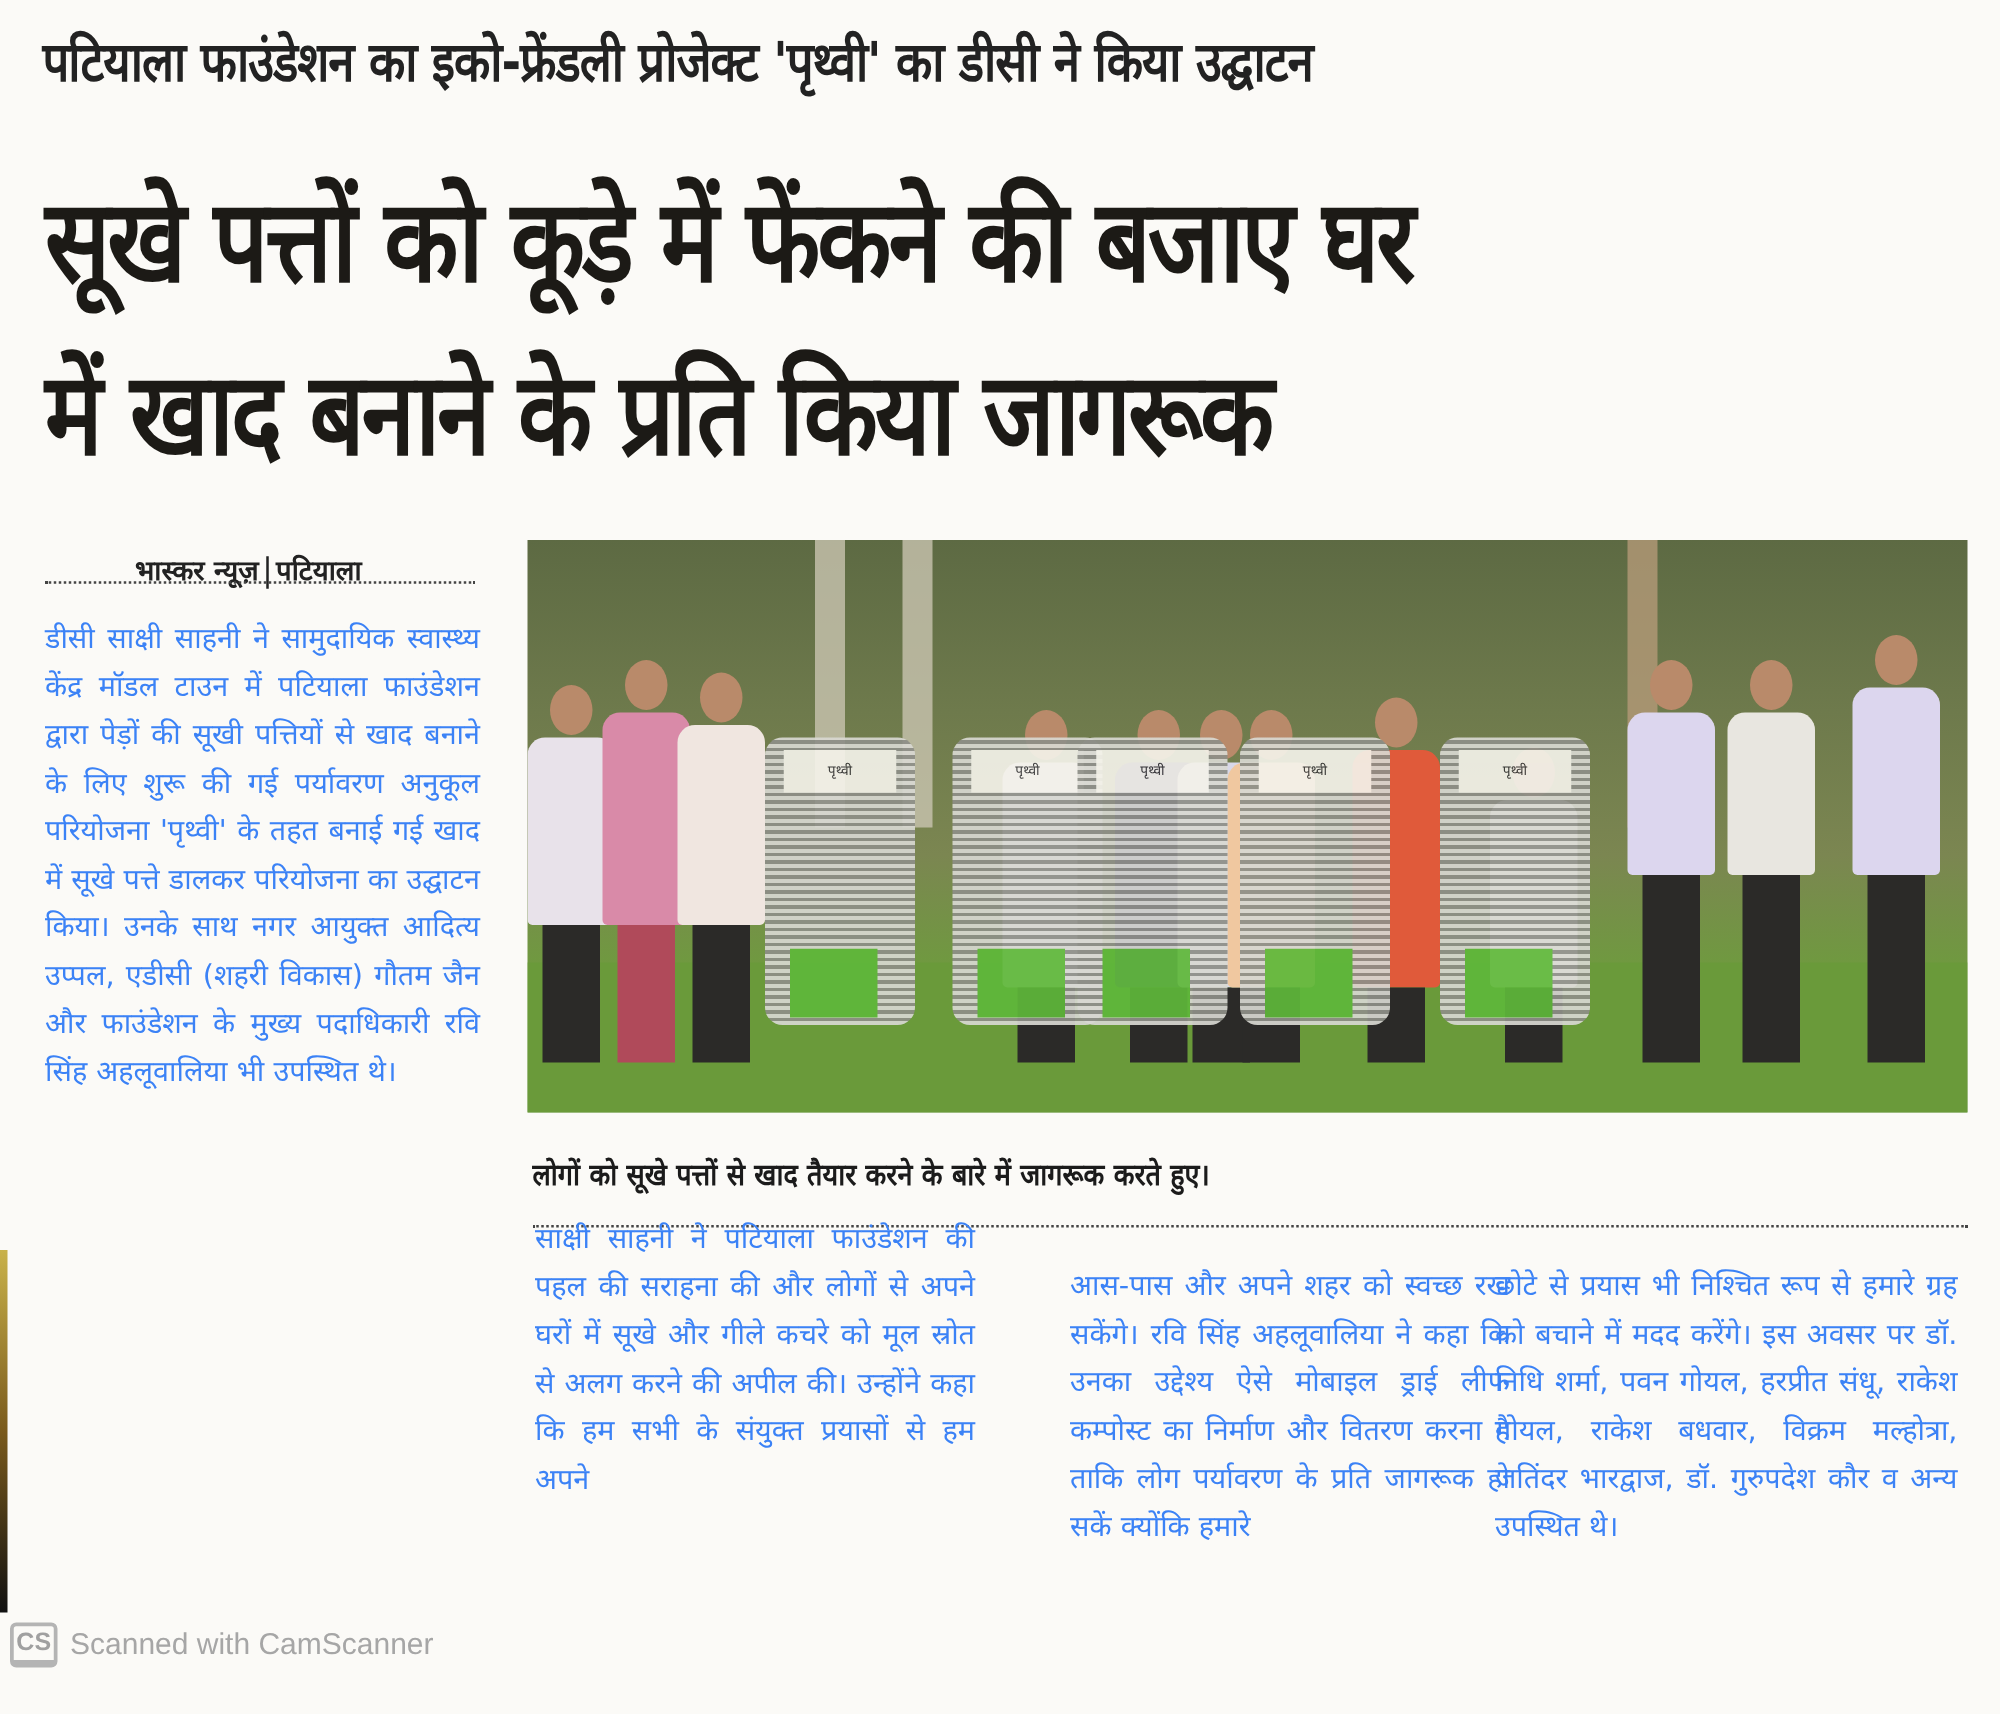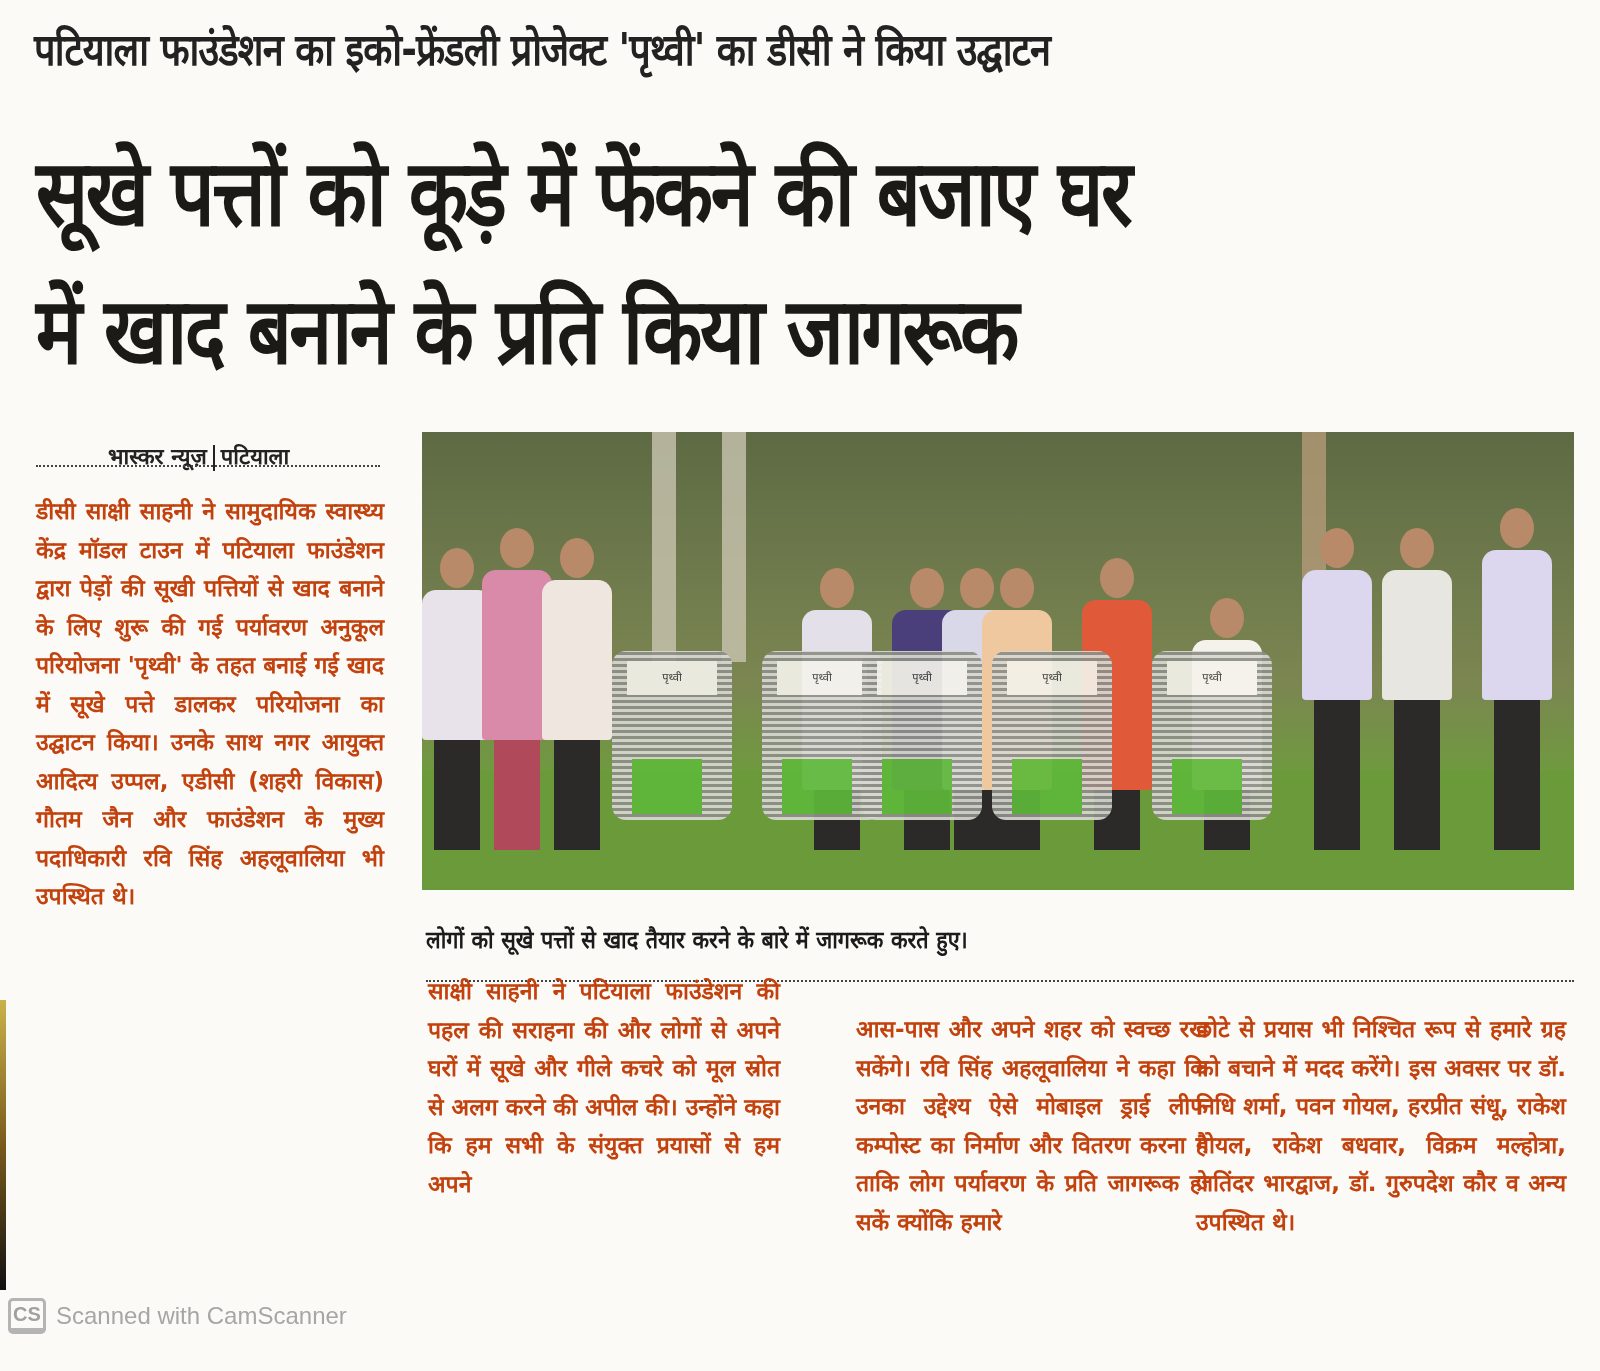--- a/index.html
+++ b/index.html
@@ -27,37 +27,37 @@
   .byline {
     position: absolute; left: 108px; top: 424px;
     font-size: 22px; font-weight: bold; color: #222; margin-top: 16px;
   }
   .byline .sep { display: inline-block; width: 2px; height: 26px; background: #222; vertical-align: middle; margin: 0 6px; }
   .dotted {
     position: absolute; height: 0; border-top: 2px dotted #444;
   }
   .col {
     position: absolute; font-size: 23px; line-height: 38.5px;
-    text-align: justify; color: #c2410c; font-weight: bold;
+    text-align: justify; color: #3b82f6;
   }
   .col p { margin: 0; }
   .col p.indent { text-indent: 28px; }
   .photo {
     position: absolute; left: 422px; top: 432px; width: 1152px; height: 458px;
     background: linear-gradient(180deg, #5d6a43 0%, #6e7a4c 30%, #7b8651 55%, #6f9a3f 75%, #5f8e35 100%);
     overflow: hidden;
   }
   .photo .tree { position: absolute; top: 0; width: 24px; height: 230px; background: #c9c4b0; opacity: .8; }
   .photo .grass { position: absolute; left: 0; bottom: 0; width: 100%; height: 120px; background: #6a9a3a; }
   .person { position: absolute; bottom: 40px; }
   .person .head { width: 34px; height: 40px; border-radius: 50%; background: #b98a6a; margin: 0 auto; }
   .person .body { width: 70px; margin: 2px auto 0; border-radius: 14px 14px 4px 4px; }
   .person .legs { width: 46px; height: 110px; margin: 0 auto; background: #2b2a28; }
   .bin {
-    position: absolute; bottom: 70px; width: 120px; height: 169px;
+    position: absolute; bottom: 70px; width: 120px; height: 230px;
     border-radius: 14px; background: repeating-linear-gradient(0deg, #d8d8d2 0 3px, #8e8f88 3px 6px);
     opacity: .92;
   }
   .bin .label { position: absolute; top: 10px; left: 15px; width: 90px; height: 34px; background: #f4f2ea; font-size: 11px; text-align: center; line-height: 34px; color: #333; }
   .bin .sack { position: absolute; bottom: 6px; left: 20px; width: 70px; height: 55px; background: #5fb83a; }
   .caption {
     position: absolute; left: 426px; top: 922px;
     font-size: 24px; font-weight: bold; color: #1b1b1b;
     transform: scaleX(0.9); transform-origin: left; white-space: nowrap;
   }

